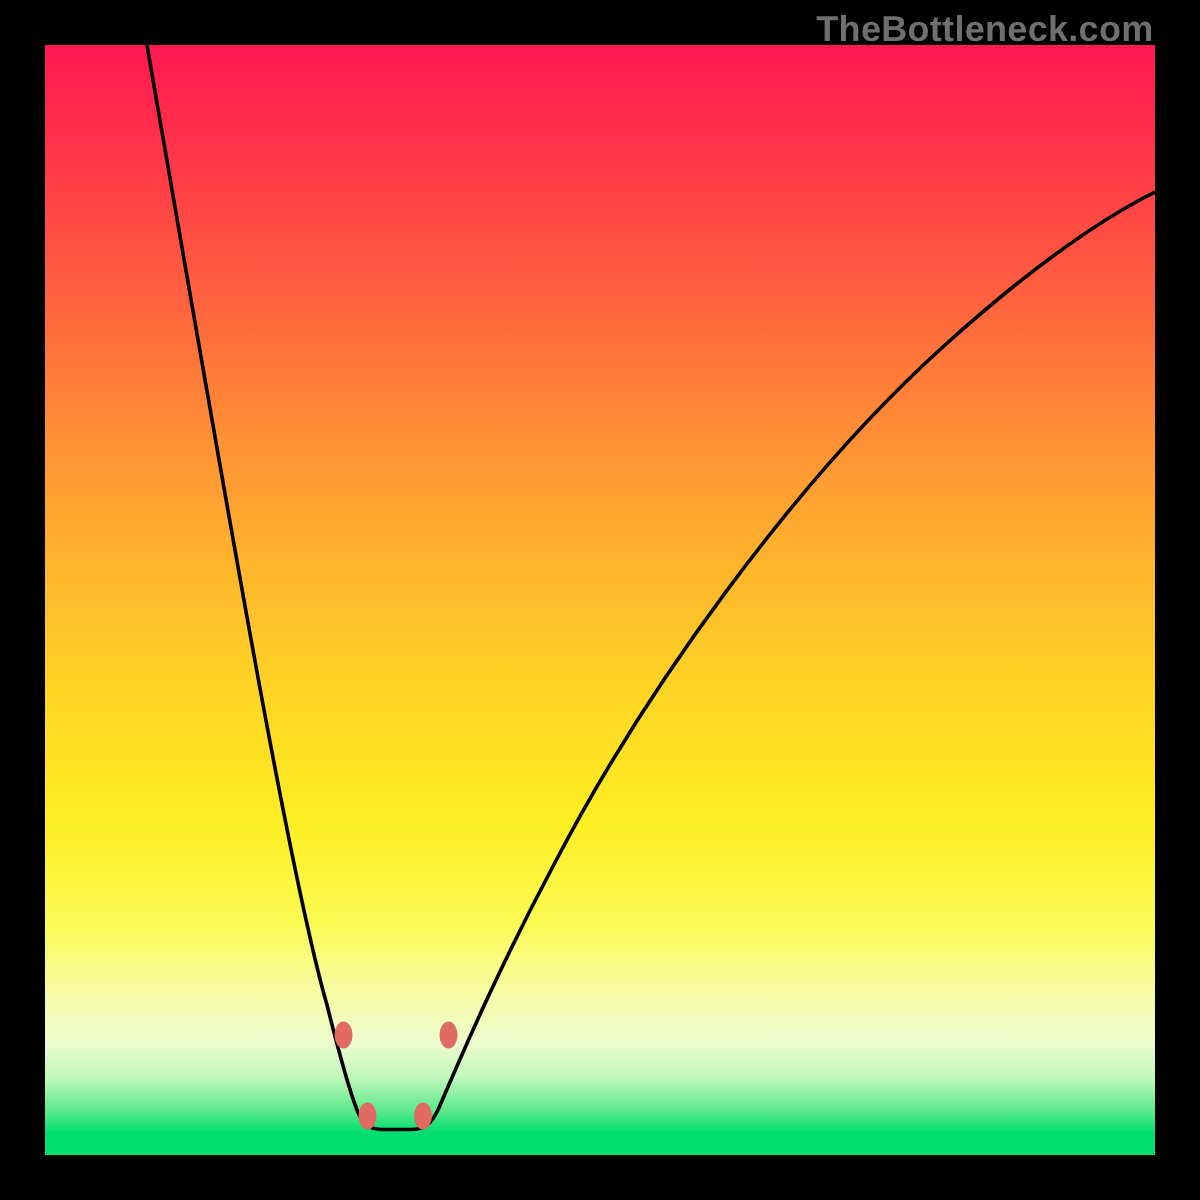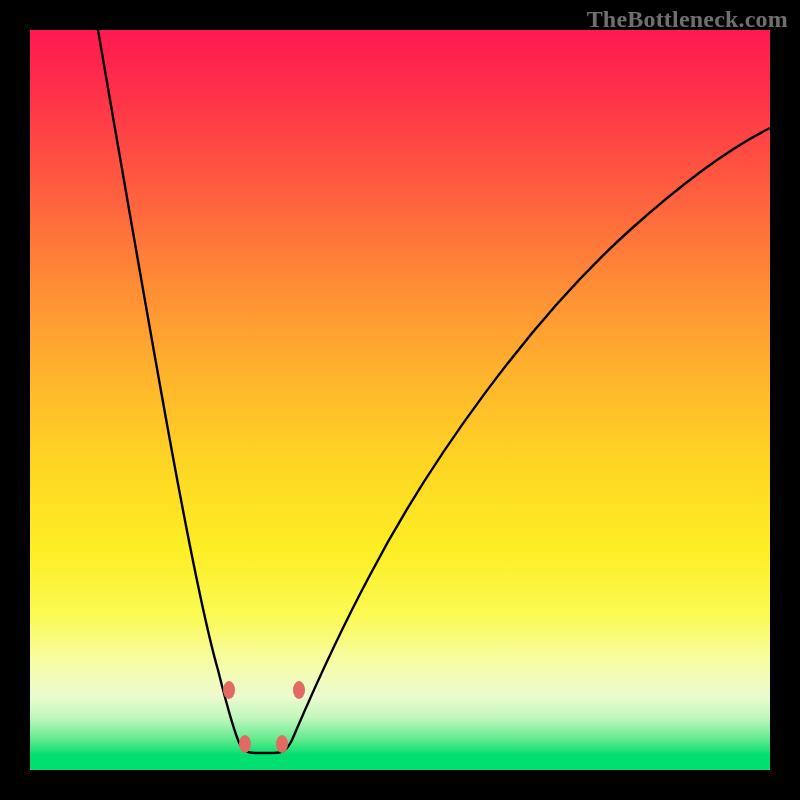--- a/index.html
+++ b/index.html
@@ -29,22 +29,22 @@
       #ecfbcf 90%,
       #c0f7bb 93%,
       #5de98b 96%,
       #00df70 98%,
       #00df70 100%
     );
   }
   .watermark {
     position: absolute;
     top: 6px;
-    right: 12px;
-    font-family: Liberation Serif, serif;
+    right: 31px;
+    font-family: Liberation Sans, sans-serif;
     font-size: 24px;
     font-weight: 600;
     color: #6f6f6f;
     letter-spacing: 0.2px;
     user-select: none;
   }
   svg.curve {
     position: absolute;
     left: 0;
     top: 0;

